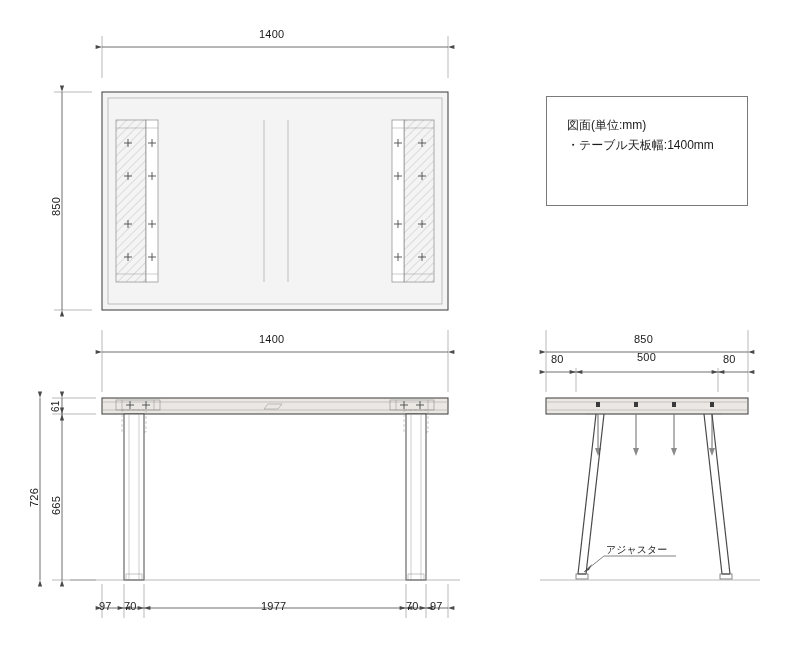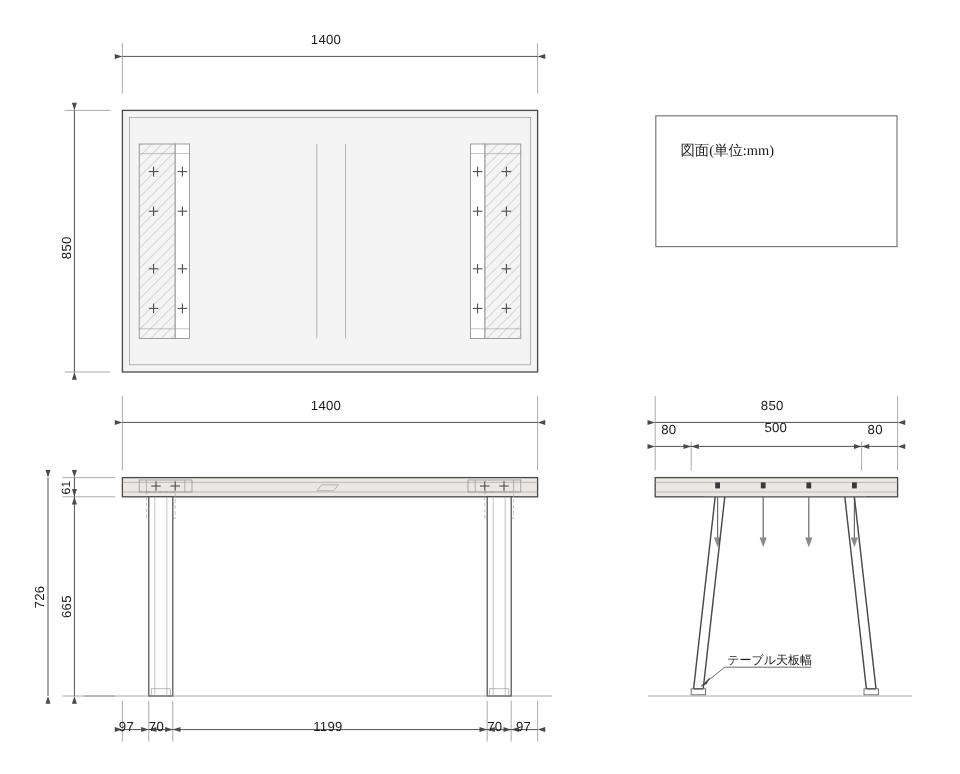--- a/index.html
+++ b/index.html
@@ -35,21 +35,20 @@
   }
   .note-box {
     position: absolute;
     left: 546px;
     top: 96px;
     width: 202px;
     height: 110px;
     border: 1px solid #7a7a7a;
     background: #ffffff;
     box-sizing: border-box;
-    font-family: Liberation Serif, serif;
   }
   .note-inner {
     padding: 18px 0 0 20px;
   }
   .note-line {
     font-size: 12px;
     color: #1a1a1a;
     line-height: 20px;
     white-space: nowrap;
   }
@@ -335,28 +334,29 @@
 <div class="dim-text" style="left:259px; top:28px;">1400</div>
 <div class="dim-text vert" style="left:50px; top:216px;">850</div>
 
 <div class="dim-text" style="left:259px; top:333px;">1400</div>
 <div class="dim-text vert" style="left:50px; top:412px; font-size:10px;">61</div>
 <div class="dim-text vert" style="left:50px; top:515px;">665</div>
 <div class="dim-text vert" style="left:28px; top:507px;">726</div>
 
 <div class="dim-text" style="left:99px; top:600px;">97</div>
 <div class="dim-text" style="left:124px; top:600px;">70</div>
-<div class="dim-text" style="left:261px; top:600px;">1199</div>
+<div class="dim-text" style="left:261px; top:600px;">1977</div>
 <div class="dim-text" style="left:406px; top:600px;">70</div>
 <div class="dim-text" style="left:430px; top:600px;">97</div>
 
 <div class="dim-text" style="left:634px; top:333px;">850</div>
 <div class="dim-text" style="left:551px; top:353px;">80</div>
 <div class="dim-text" style="left:637px; top:351px;">500</div>
 <div class="dim-text" style="left:723px; top:353px;">80</div>
 
-<div class="leader-label" style="left:606px; top:543px;">テーブル天板幅</div>
+<div class="leader-label" style="left:606px; top:543px;">アジャスター</div>
 
 <div class="note-box">
   <div class="note-inner">
     <div class="note-line">図面(単位:mm)</div>
+    <div class="note-line">・テーブル天板幅:1400mm</div>
   </div>
 </div>
 
 </body></html>

